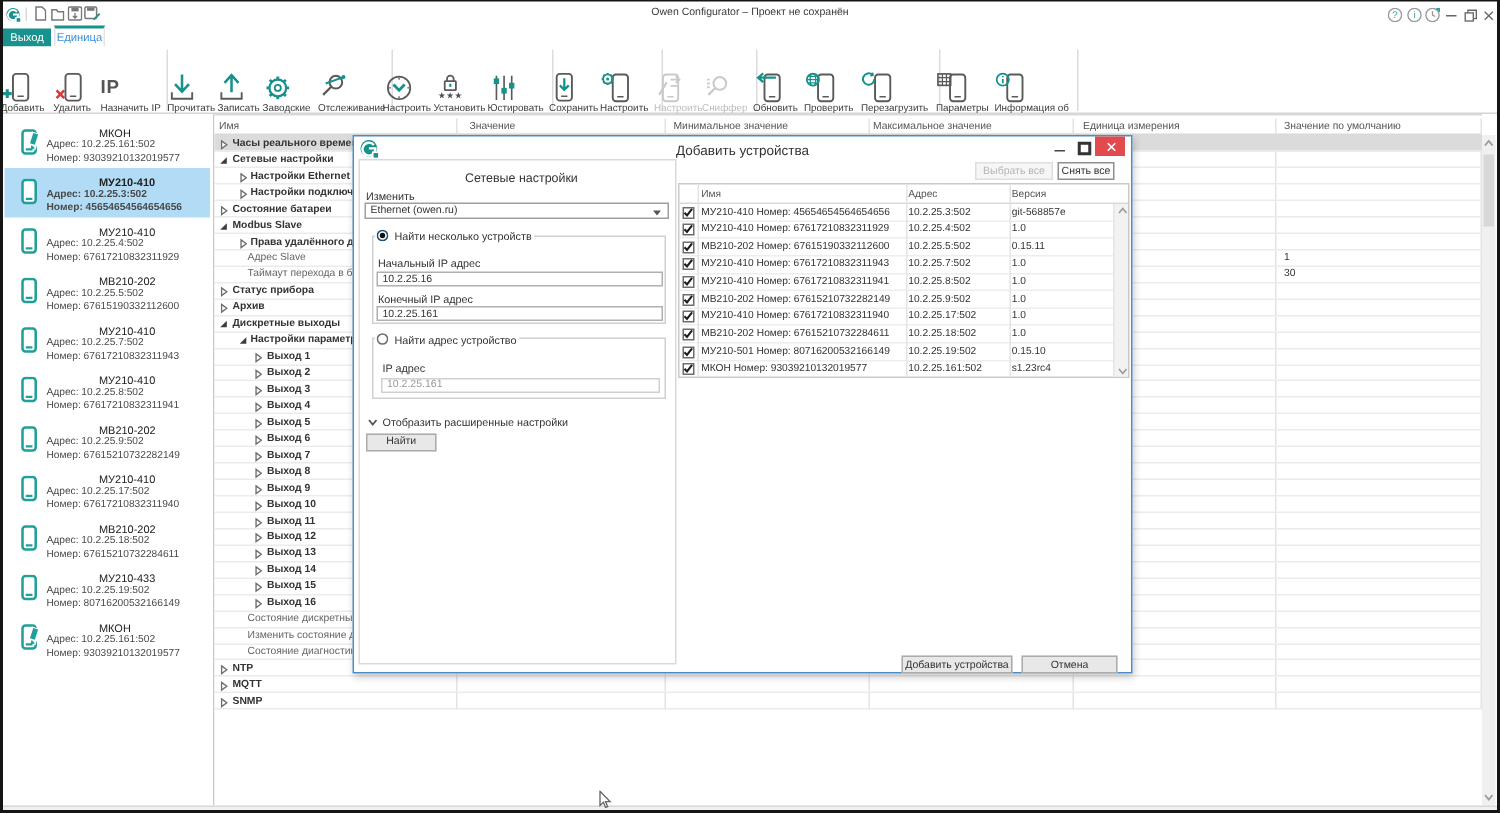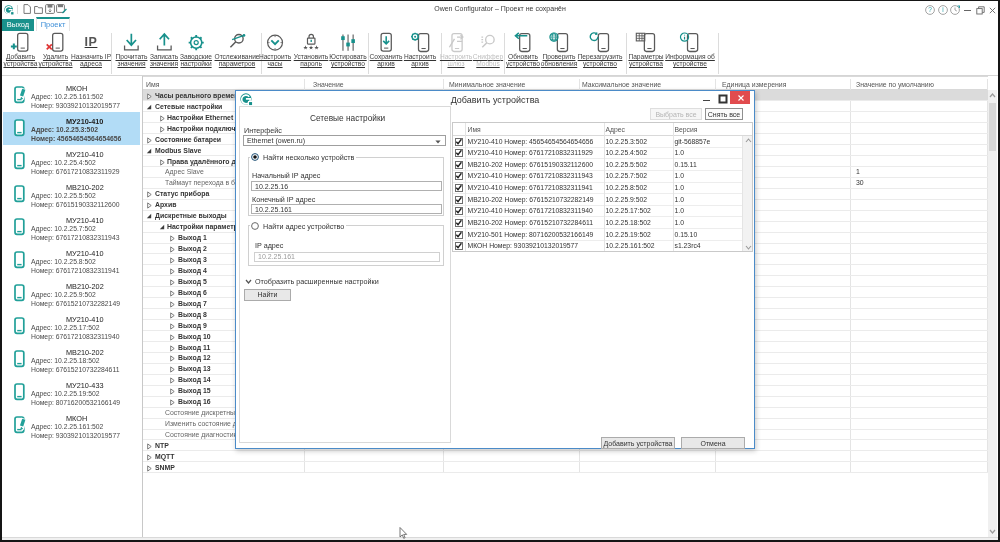--- a/index.html
+++ b/index.html
@@ -6,21 +6,21 @@
 html,body { width:1000px; height:542px; overflow:hidden; }
 body { font-family:"Liberation Sans", sans-serif; background:#fff; position:relative; color:#333; }
 .abs { position:absolute; }
 #frame { position:absolute; left:0; top:0; width:1000px; height:542px;
   border-left:2px solid #151515; border-right:2px solid #151515;
   border-top:1px solid #151515; border-bottom:2px solid #151515; z-index:50; pointer-events:none; }
 #title-text { position:absolute; top:4.5px; left:0; width:1000px; text-align:center; font-size:7px; color:#3a3a3a; }
 .tab-file { position:absolute; left:2px; top:19px; width:32px; height:12px; background:#19918C; color:#fff; font-size:7.5px; text-align:center; line-height:12px; }
 .tab-proj { position:absolute; left:36px; top:17px; width:34px; height:14px; background:#fff; border-top:2px solid #19918C; border-left:1px solid #e4e4e4; border-right:1px solid #e4e4e4; color:#3E8FD8; font-size:7.5px; text-align:center; line-height:11px; }
 #ribbon { position:absolute; left:0px; top:31px; width:1000px; height:45px; background:#fff; border-bottom:1px solid #d5d5d5; }
-.rb { position:absolute; top:0px; height:44px; text-align:center;text-decoration:underline; }
+.rb { position:absolute; top:16px; height:44px; text-align:left; }
 .rb .ric { height:22px; position:relative; padding-top:1px; }
 .rb .rlb { font-size:6.6px; line-height:7.4px; color:#3c3c3c; }
 .rb.dis .rlb { color:#bdbdbd; }
 .rsep { position:absolute; top:2px; width:1px; height:41px; background:#dcdcdc; }
 #leftpanel { position:absolute; left:2px; top:76px; width:141px; height:461px; background:#fff; border-right:1px solid #c8c8c8; }
 .dev { position:absolute; left:1px; width:137px; height:33.1px; }
 .dev.sel { background:#B2DCF6; }
 .dev .dt { position:absolute; left:28px; top:5px; font-size:7.3px; color:#222;padding-left:35px; }
 .dev .da { position:absolute; left:28px; top:14.5px; font-size:6.8px; color:#4a4a4a; }
 .dev .dn { position:absolute; left:28px; top:23.5px; font-size:6.8px; color:#4a4a4a; }
@@ -92,21 +92,21 @@
 </svg>
 <div class="abs" style="left:963.5px;top:10px;width:7px;height:1px;background:#666"></div>
 <svg class="abs" style="left:976px;top:5.5px" width="9" height="9" viewBox="0 0 9 9">
 <rect x="0.8" y="2.6" width="5.4" height="5.4" fill="none" stroke="#666" stroke-width="0.9"></rect>
 <path d="M2.6 2.6 V0.8 H8.2 V6.4 H6.4" fill="none" stroke="#666" stroke-width="0.9"></path>
 </svg>
 <svg class="abs" style="left:988.5px;top:7px" width="7" height="7" viewBox="0 0 7 7">
 <path d="M0.8 0.8 L6.2 6.2 M6.2 0.8 L0.8 6.2" stroke="#666" stroke-width="0.9"></path>
 </svg>
 <div class="tab-file">Выход</div>
-<div class="tab-proj">Проект</div>
+<div class="tab-proj">Единица</div>
 <div id="ribbon">
     <div class="rb" style="left:0.5px;width:40px">
       <div class="ric"><svg style="margin-top:0px" width="20.4" height="21.2" viewBox="0 0 24 25">
           <rect x="9" y="1.5" width="12" height="21" rx="2.5" fill="none" stroke="#5a5a5a" stroke-width="1.5"></rect>
           <path d="M12.5 19.0 h5" stroke="#5a5a5a" stroke-width="1.2" fill="none"></path>
           <path d="M4.5 13.5 v7 M1 17 h7" stroke="#17918C" stroke-width="2.4"></path>
         </svg></div>
       <div class="rlb">Добавить<br>устройства</div>
     </div>
 <div class="rb" style="left:35.5px;width:40px">
@@ -619,21 +619,21 @@
 <div class="abs" style="left:467px;top:8.5px;width:7px;height:1.2px;background:#444"></div>
 <svg class="abs" style="left:482px;top:3px" width="10" height="10" viewBox="0 0 10 10">
       <rect x="1.5" y="1.5" width="7" height="7" fill="none" stroke="#333" stroke-width="2"></rect>
     </svg>
 <div class="abs" style="left:494px;top:0px;width:20px;height:13px;background:#E14B4E"></div>
 <svg class="abs" style="left:500.5px;top:3px" width="8" height="8" viewBox="0 0 8 8">
       <path d="M1.5 1.5 L6.5 6.5 M6.5 1.5 L1.5 6.5" stroke="#fff" stroke-width="1.1"></path>
     </svg>
 <div class="abs" style="left:3px;top:15px;width:212px;height:337px;border:1px solid #d9d9d9;background:#fff">
       <div class="dlbl" style="left:70px;top:6px;font-size:8.3px">Сетевые настройки</div>
-<div class="dlbl" style="left:4px;top:19px">Интерфейс</div>
+<div class="dlbl" style="left:4px;top:19px">Изменить</div>
 <div class="dinput" style="left:3px;top:28px;width:203px;height:11px;border-color:#9f9f9f">Ethernet (owen.ru)
 <svg class="abs" style="right:4px;top:3.5px" width="6" height="4" viewBox="0 0 6 4">
           <path d="M0.4 0.4 L3 3.6 L5.6 0.4" fill="#555"></path>
         </svg></div>
 <div class="groupbox" style="left:8px;top:50px;width:196px;height:59px"></div>
 <div class="abs" style="left:10px;top:45px;width:103px;height:9px;background:#fff"></div>
 <svg class="radio" style="left:10.5px;top:45.5px" width="8" height="8" viewBox="0 0 8 8">
         <circle cx="4" cy="4" r="3.4" fill="#fff" stroke="#1e4f74" stroke-width="1"></circle>
         <circle cx="4" cy="4" r="1.8" fill="#111"></circle>
       </svg>

